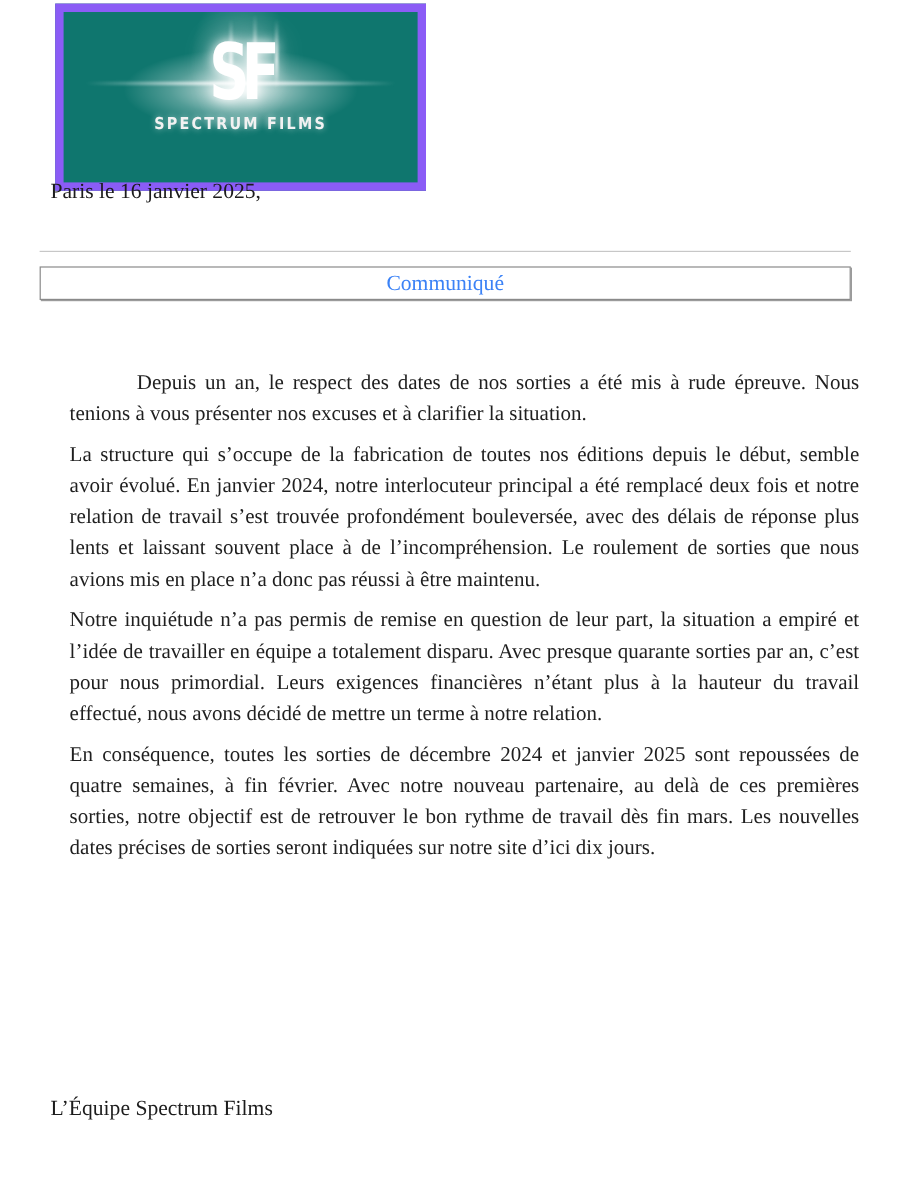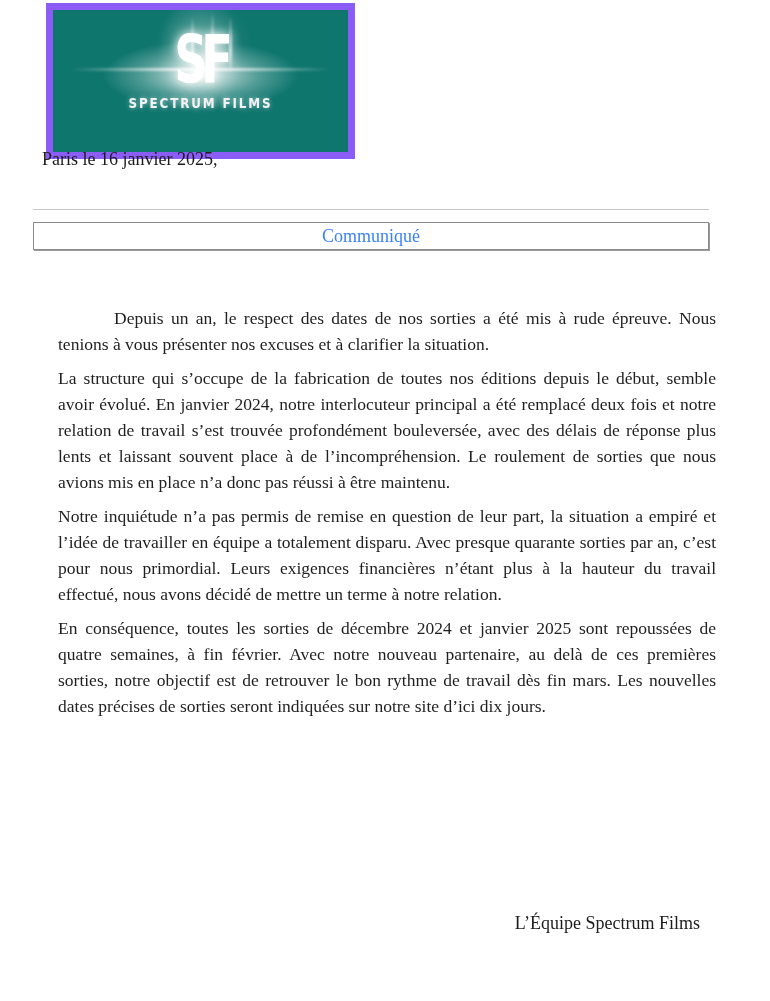--- a/index.html
+++ b/index.html
@@ -122,21 +122,21 @@
     margin-left: 16px;
   }
   .body-text p { margin: 0 0 8px 0; }
   .body-text p.indent-first { text-indent: 56px; }
 
   .signature {
     position: absolute;
     left: 42px;
     top: 910px;
     width: 658px;
-    text-align: right;
+    text-align: left;
     font-size: 18px;
     line-height: 26px;
     color: #1c1c1c;
   }
 </style>
 </head>
 <body>
 
 <div class="page">
 

